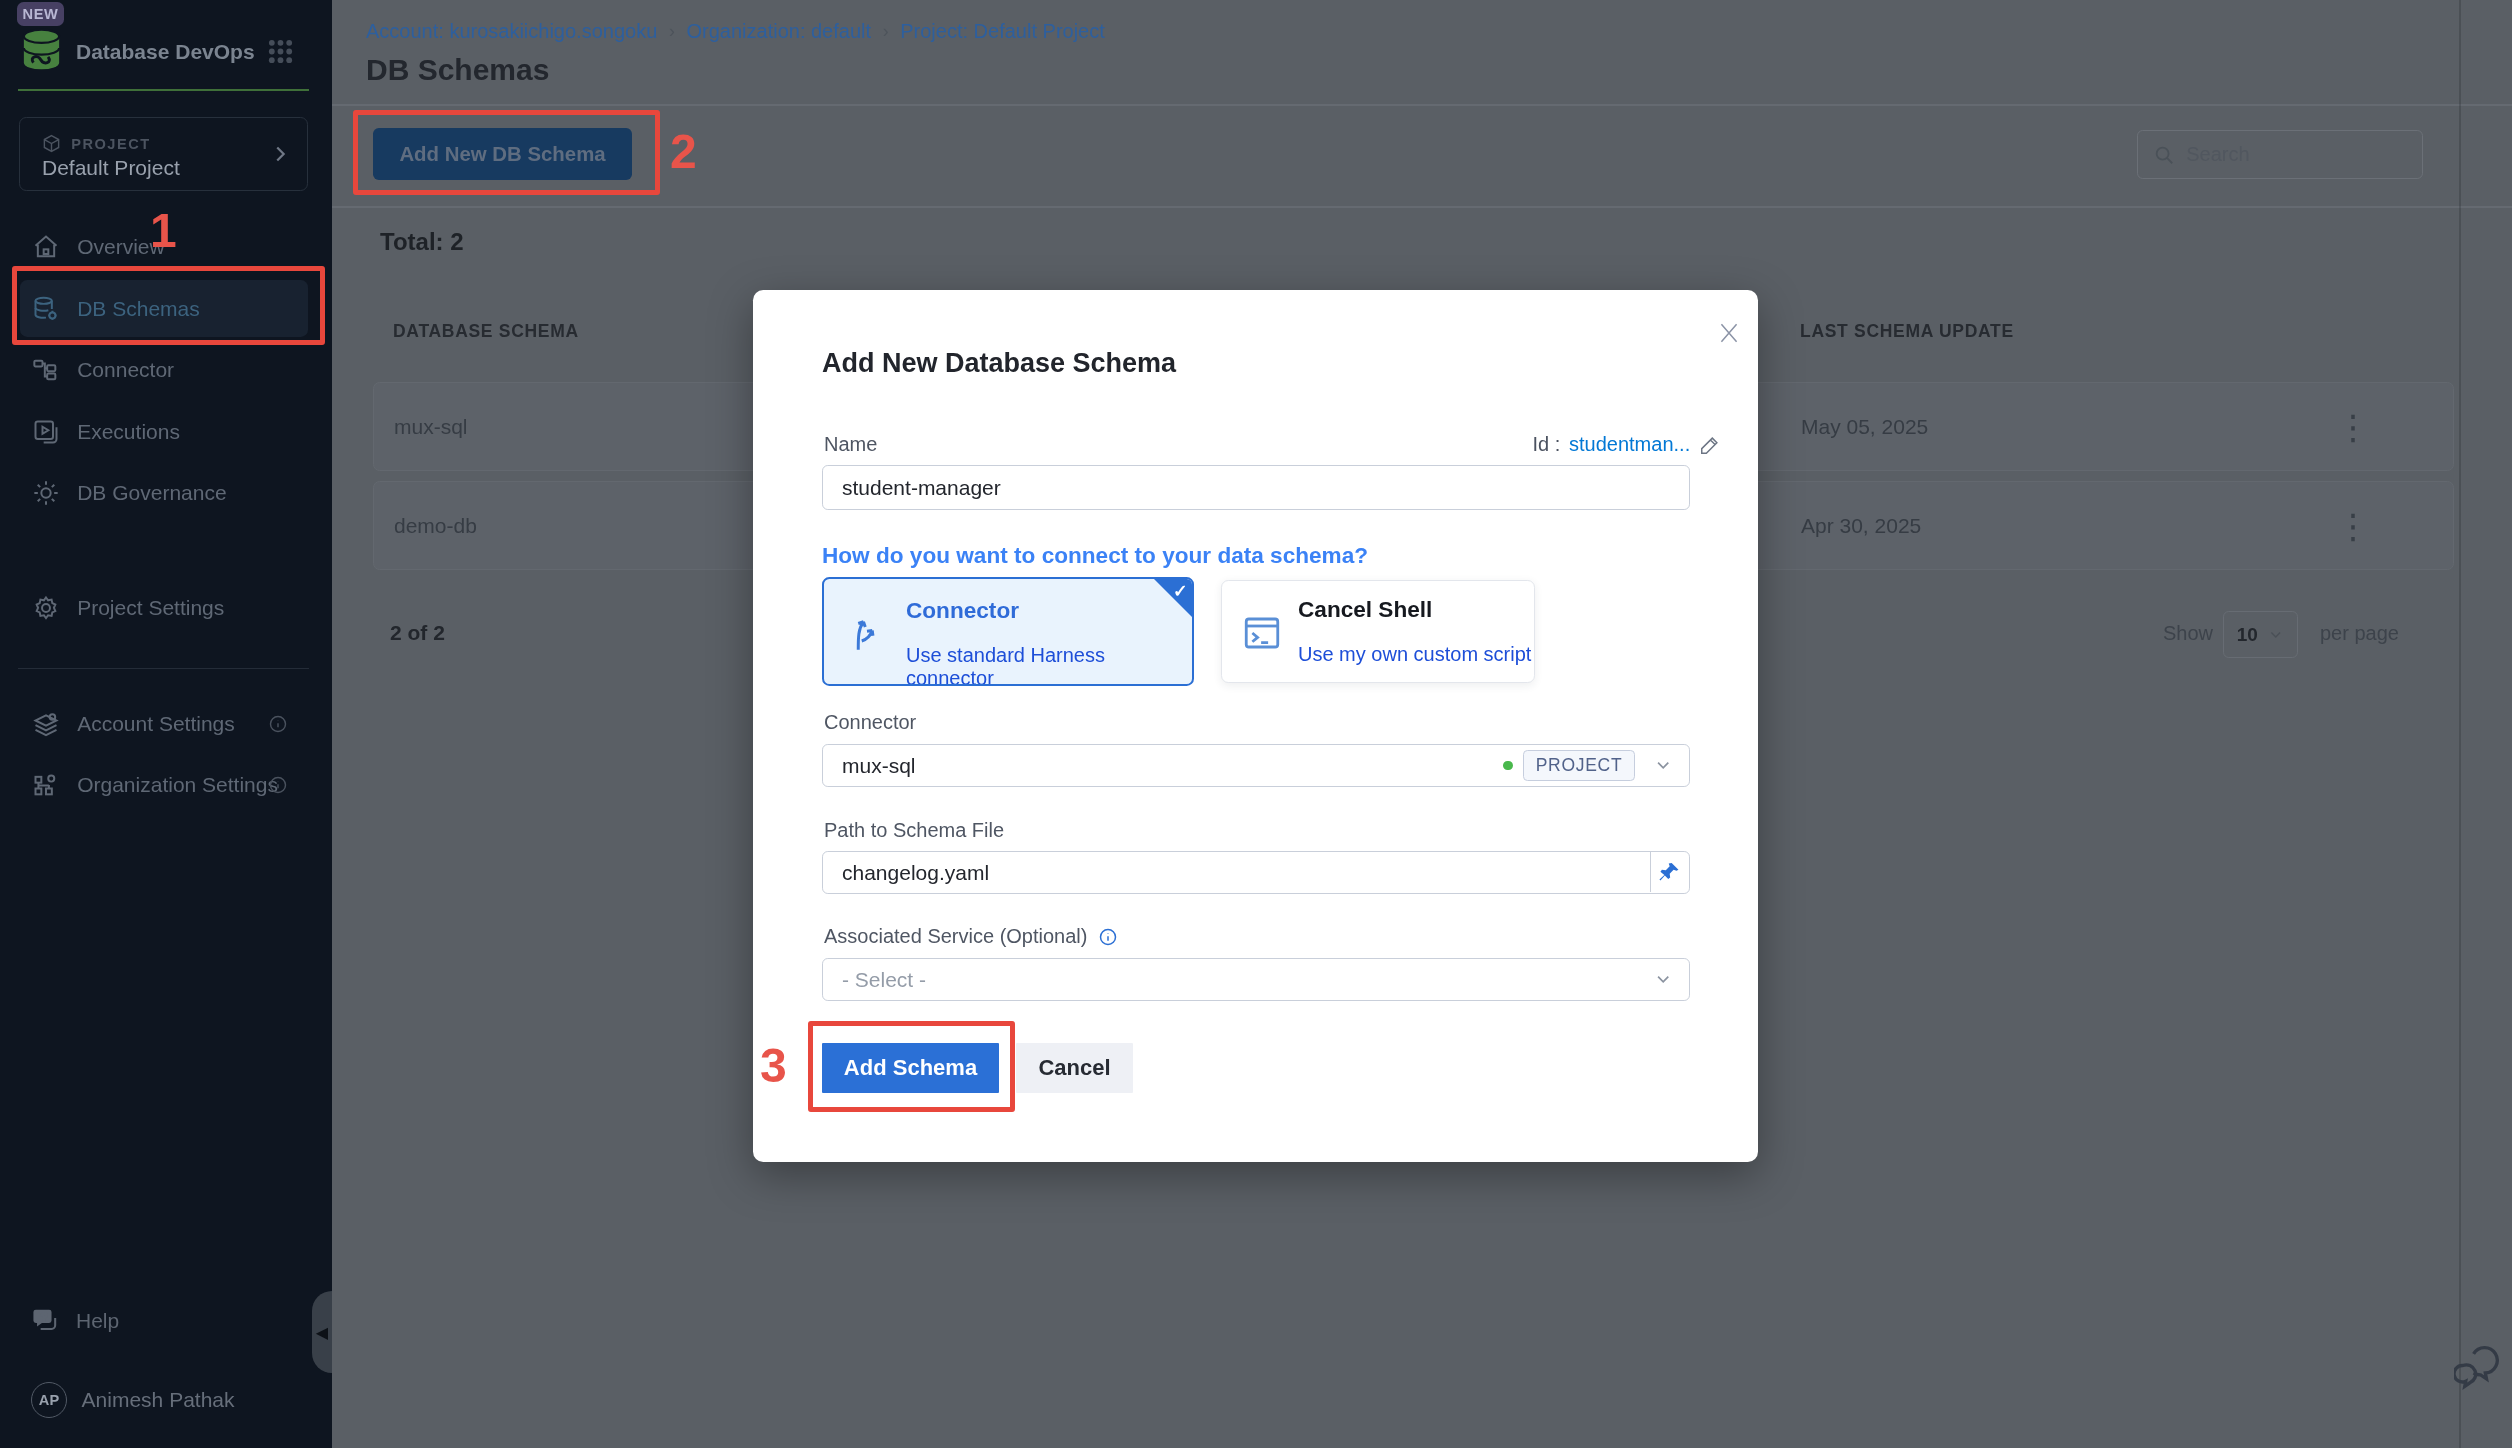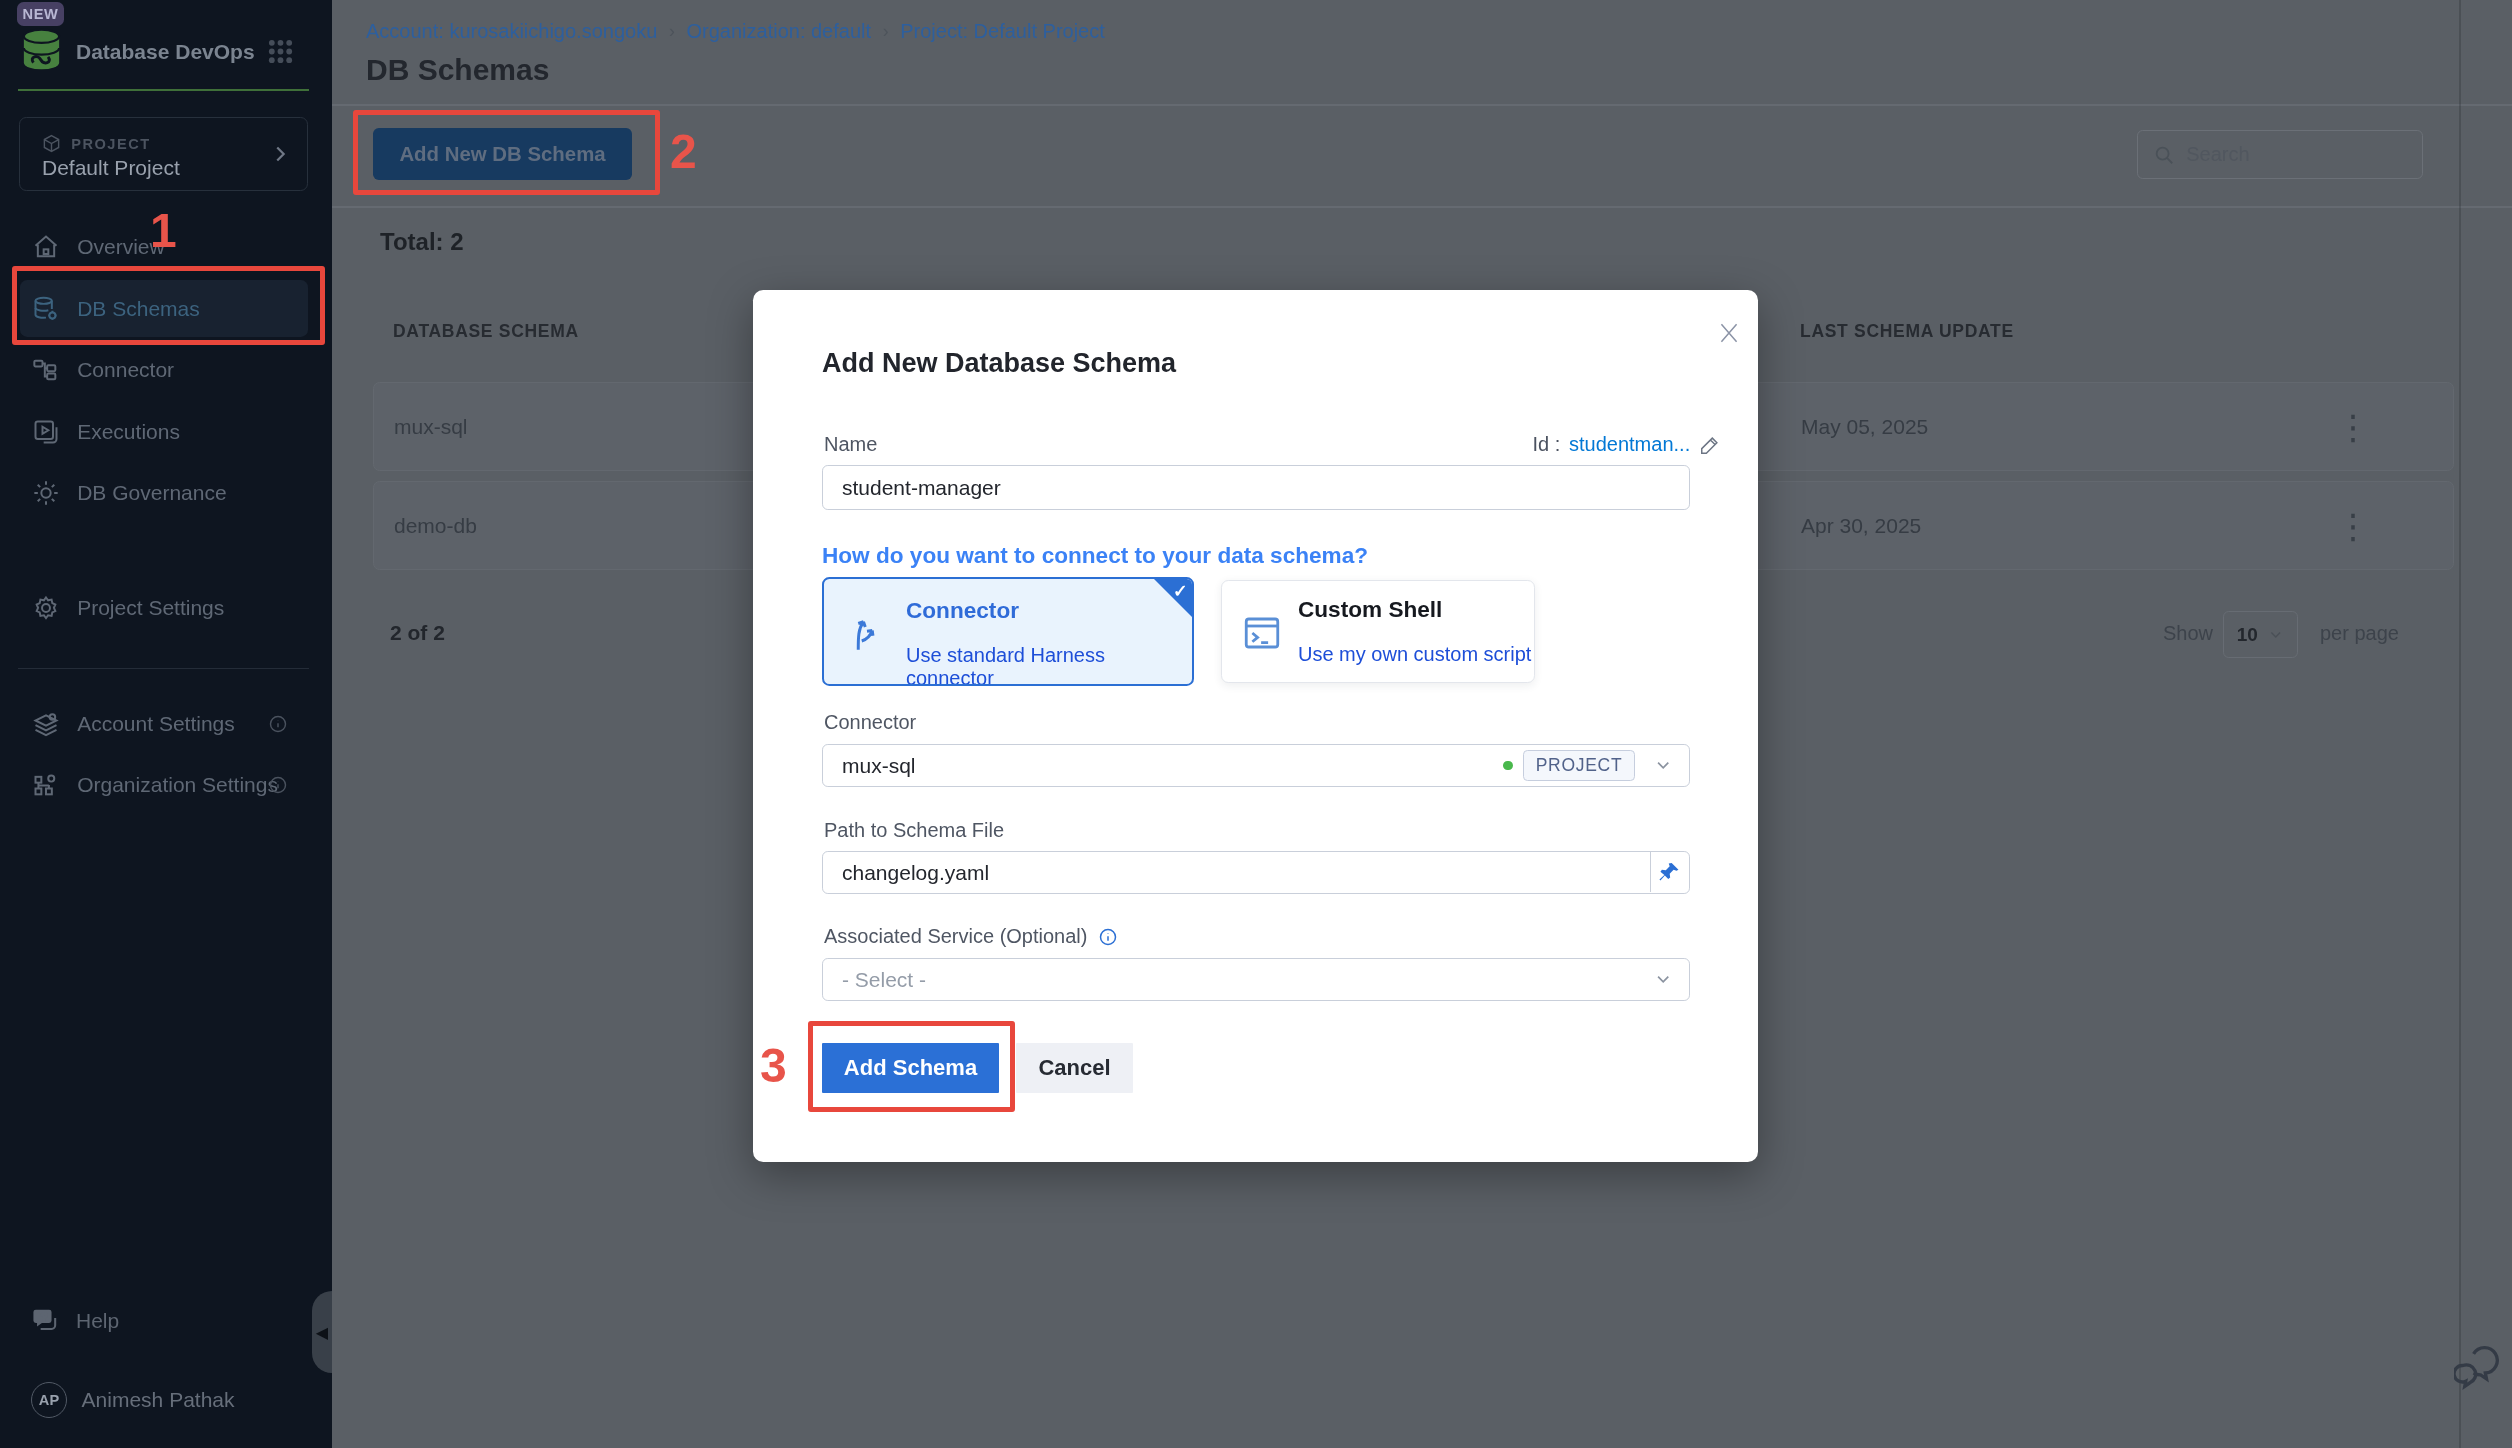--- a/index.html
+++ b/index.html
@@ -367,21 +367,21 @@
       </div>
     </div>
 
     <div class="option-card card-shell">
       <svg class="card-icon" style="left:19px; top:31px; color:#5a8fd6" viewBox="0 0 24 24" fill="none" stroke="currentColor" stroke-width="1.6">
         <rect x="3" y="4" width="18" height="16" rx="1.5"></rect>
           <path d="M3 8 h18"></path>
         <path d="M6.5 12 l3 2.5 -3 2.5 M11.5 17.5 h4"></path>
       </svg>
       <div class="card-body" style="left:76px; top:16px">
-        <div class="card-title">Custom Shell</div>
+        <div class="card-title">Cancel Shell</div>
         <div class="card-desc">Use my own custom script</div>
       </div>
     </div>
 
     <label class="field-label" style="left:71px; top:421px">Connector</label>
     <div class="select-field" style="top:454px">
       <span>mux-sql</span>
       <span class="scope-wrap">
         <span class="green-dot"></span>
         <span class="scope-badge">PROJECT</span>

